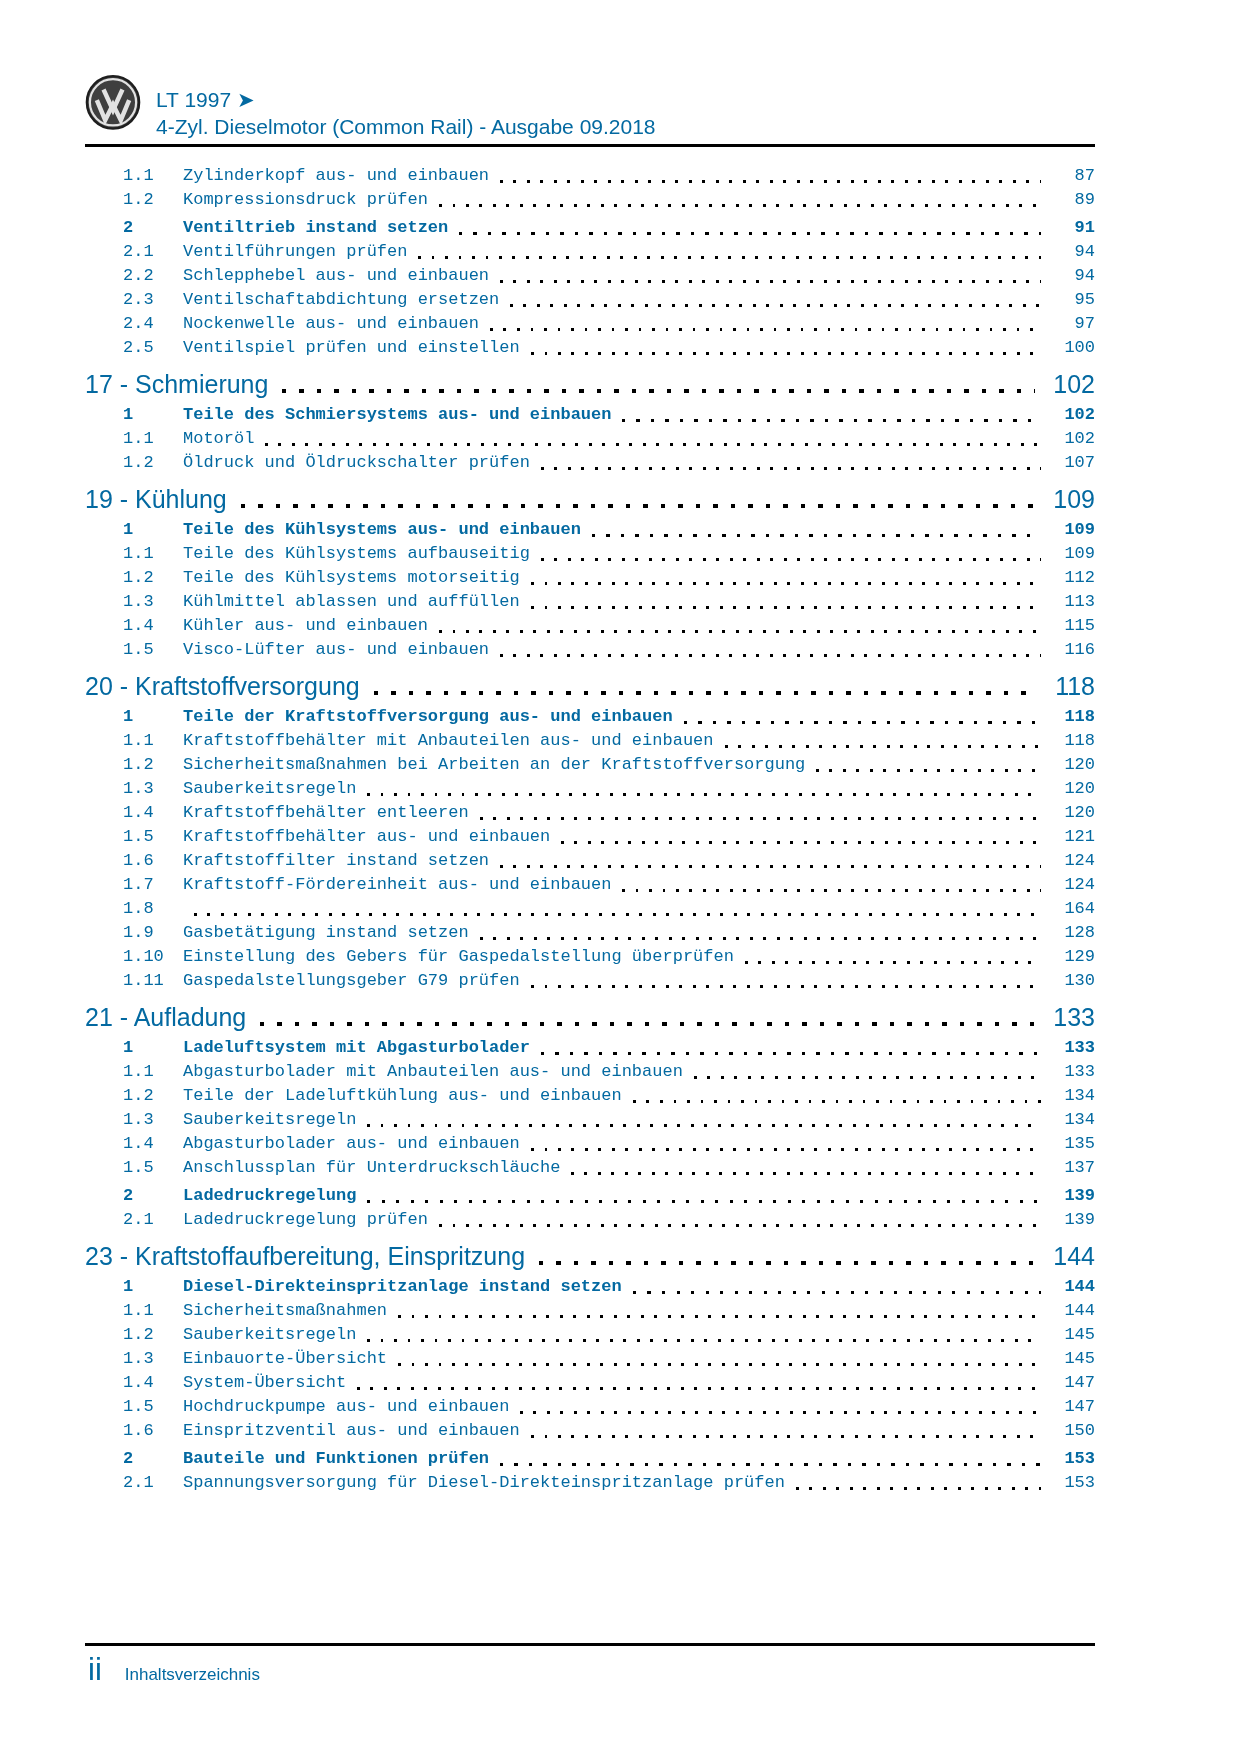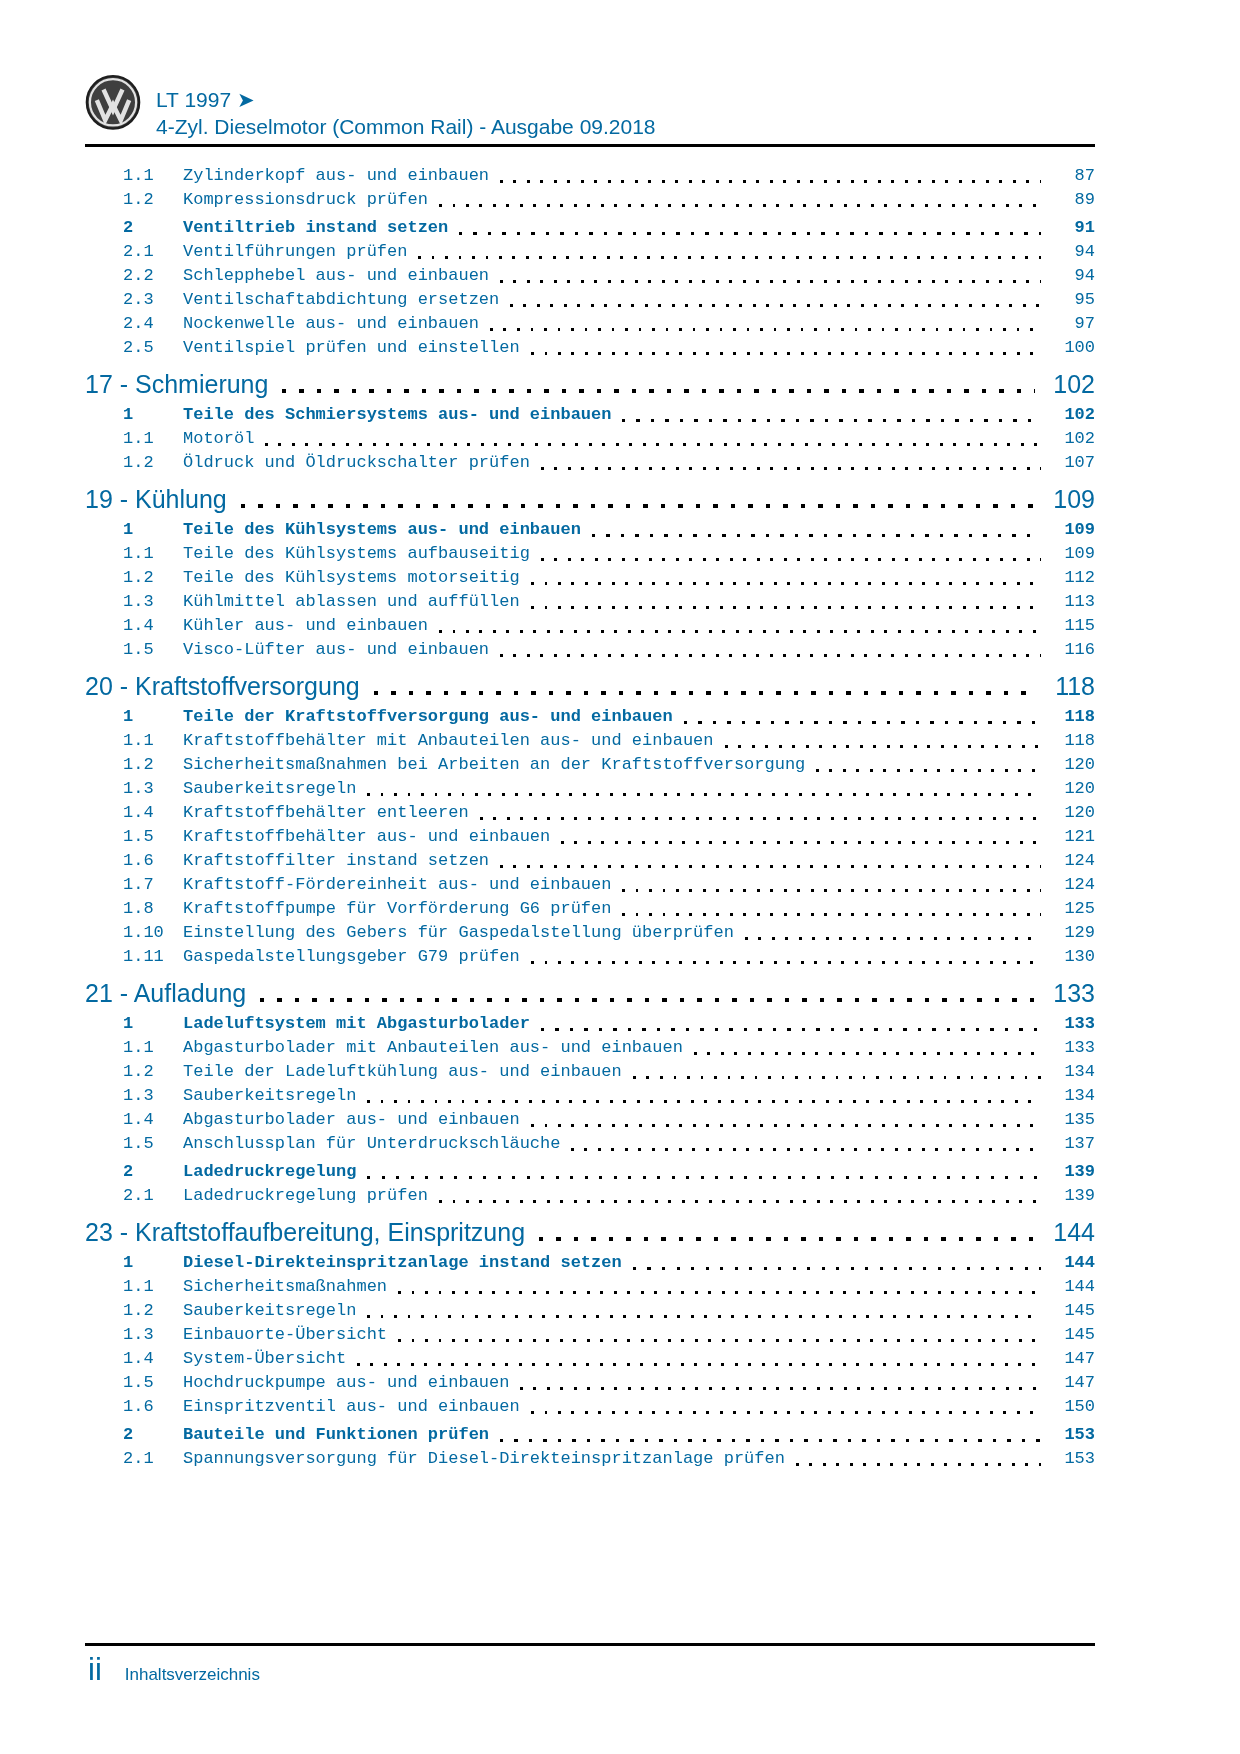--- a/index.html
+++ b/index.html
@@ -233,23 +233,28 @@
         <span class="pg">124</span>
       </div>
       <div class="trow">
         <span class="num">1.7</span>
         <span class="title">Kraftstoff-Fördereinheit aus- und einbauen</span>
         <span class="leader"></span>
         <span class="pg">124</span>
       </div>
       <div class="trow">
         <span class="num">1.8</span>
-        <span class="title">Kraftstoffpumpe für Vorförderung G6 prüfen</span>
-        <span class="leader"></span>
-        <span class="pg">125</span>
+        <span class="leader"></span>
+        <span class="pg">164</span>
+      </div>
+      <div class="trow">
+        <span class="num">1.9</span>
+        <span class="title">Gasbetätigung instand setzen</span>
+        <span class="leader"></span>
+        <span class="pg">128</span>
       </div>
       <div class="trow">
         <span class="num">1.10</span>
         <span class="title">Einstellung des Gebers für Gaspedalstellung überprüfen</span>
         <span class="leader"></span>
         <span class="pg">129</span>
       </div>
       <div class="trow">
         <span class="num">1.11</span>
         <span class="title">Gaspedalstellungsgeber G79 prüfen</span>

